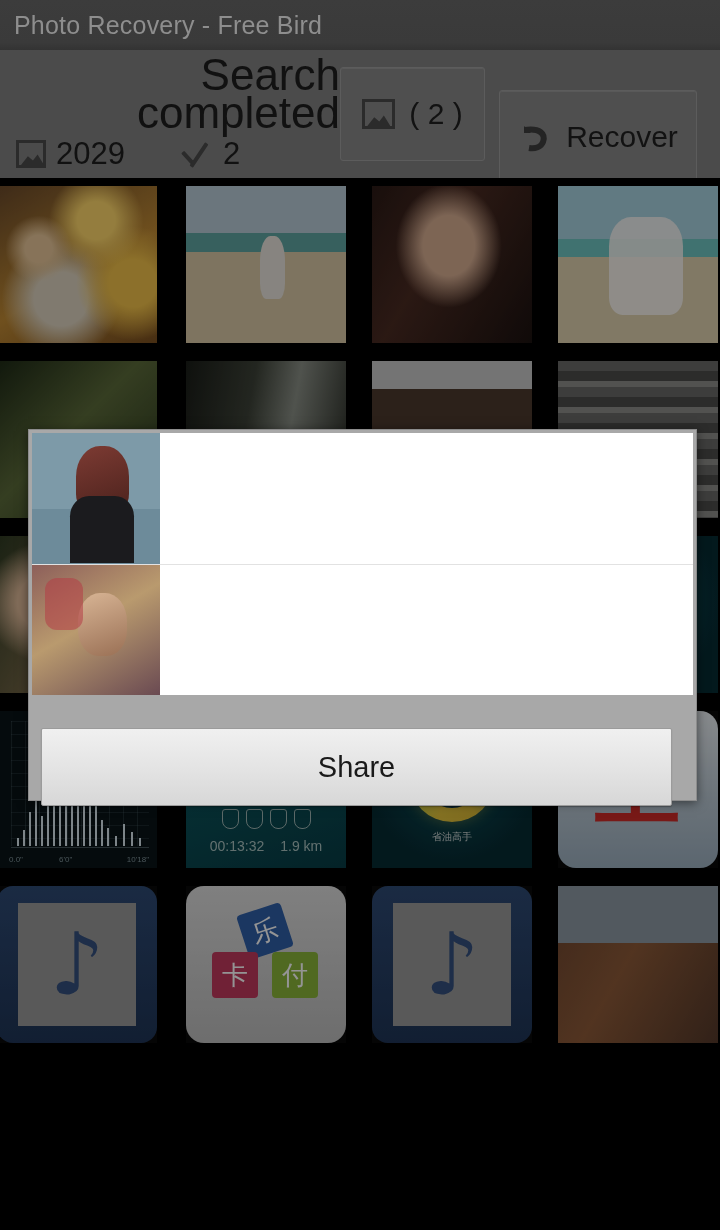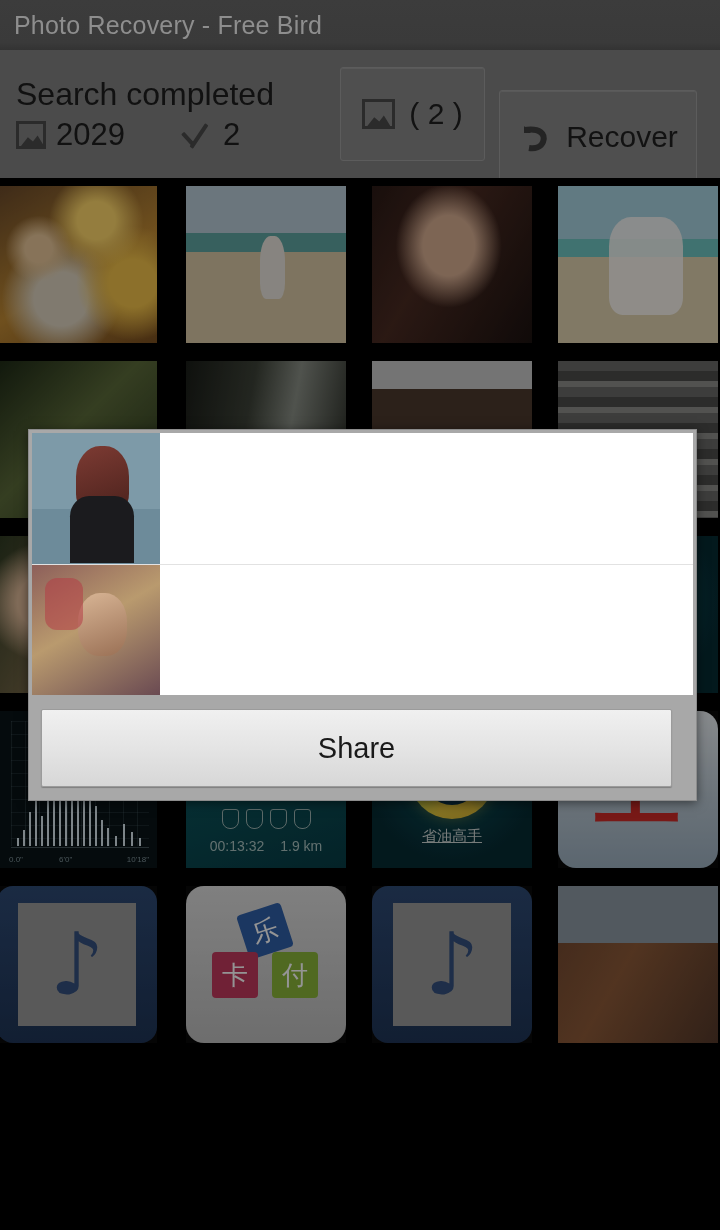--- a/index.html
+++ b/index.html
@@ -2,21 +2,21 @@
 <html><head>
 <meta charset="utf-8">
 <style>
   * { box-sizing: border-box; margin: 0; padding: 0; }
   html, body {
     width: 720px; height: 1230px;
     background: #000;
     font-family: "Liberation Sans", sans-serif;
     overflow: hidden;
   }
-  #root { position: relative; width: 720px; height: 993px; background: #fca5a5; }
+  #root { position: relative; width: 720px; height: 993px; background: #fca5a5; text-align: right; }
 
   
   .titlebar {
     position: absolute; left: 0; top: 0; width: 720px; height: 50px;
     background: linear-gradient(to bottom, #3c3c3c 0%, #3a3a3a 85%, #333 100%);
     display: flex; align-items: center;
   }
   .titlebar .title {
     color: #8e8e8e; font-size: 25px; letter-spacing: 0.2px;
     padding-left: 14px; white-space: nowrap;
@@ -24,21 +24,21 @@
 
   
   .actionbar {
     position: absolute; left: 0; top: 50px; width: 720px; height: 128px;
     background: #4b4b4b;
     display: flex; align-items: center;
   }
   .status-block {
     width: 340px; padding-left: 16px; color: #121212;
   }
-  .status-line1 { font-size: 32px; line-height: 38px; color: #111; }
+  .status-line1 { font-size: 44px; line-height: 38px; color: #111; }
   .status-line2 {
     display: flex; align-items: center; gap: 10px;
     margin-top: 4px; font-size: 31px; color: #111;
   }
   .status-line2 .num { margin-right: 42px; }
   .status-line2 .num2 { margin-left: 2px; }
 
   .ico-photo {
     display: inline-block; width: 33px; height: 30px;
     border: 3px solid #2b2b2b; position: relative; flex: none;
@@ -176,21 +176,21 @@
     width: 86px; height: 86px; border-radius: 50%;
     background: conic-gradient(from 200deg, #e3c33c, #9bd14a 25%, #1b6f7a 55%, #d9b836 85%, #e3c33c);
     display:flex; align-items:center; justify-content:center;
     box-shadow: 0 0 14px rgba(210,180,60,0.35);
   }
   .p-ring .ring .inner {
     width: 58px; height: 58px; border-radius:50%;
     background: radial-gradient(circle at 42% 38%, #1a5f86, #07222f);
     display:flex; align-items:center; justify-content:center; color:#cfe2c9; font-size: 26px;
   }
-  .p-ring .cap { font-size: 15px; color:#cfd6d4;text-decoration:underline; }
+  .p-ring .cap { font-size: 10px; color:#cfd6d4; }
   .p-ring .toprow { position:absolute; top:6px; left:0; right:0; display:flex; justify-content:center; gap:16px; font-size:14px; color:#b9ccca; }
 
   .p-chart {
     background: #0a1418;
     position: relative;
   }
   .p-chart .gridlines {
     position:absolute; inset:10px 8px 22px 14px;
     background:
       repeating-linear-gradient(to right, rgba(120,150,160,0.18) 0 1px, transparent 1px 14px),
@@ -283,20 +283,21 @@
     border-radius: 45% 45% 42% 42%;
   }
   .t-woman2::after {
     content:""; position:absolute; left:10%; top:10%; width:30%; height:40%;
     background: rgba(180,60,70,0.55); border-radius: 12px;
   }
 
   .dialog-buttons {
     display: flex; gap: 20px; padding: 14px 24px 16px 12px; align-items:center;
     justify-content: space-between;
+    margin-top: 19px;
   }
   .dbtn {
     flex: 1; height: 78px;
     background: linear-gradient(to bottom, #f0f0f0, #e3e3e3 55%, #d7d7d7);
     border: 1px solid #9b9b9b;
     border-radius: 2px;
     color: #1a1a1a; font-size: 29px;
     display: flex; align-items: center; justify-content: center;
     box-shadow: 0 1px 1px rgba(0,0,0,0.25);
   }

